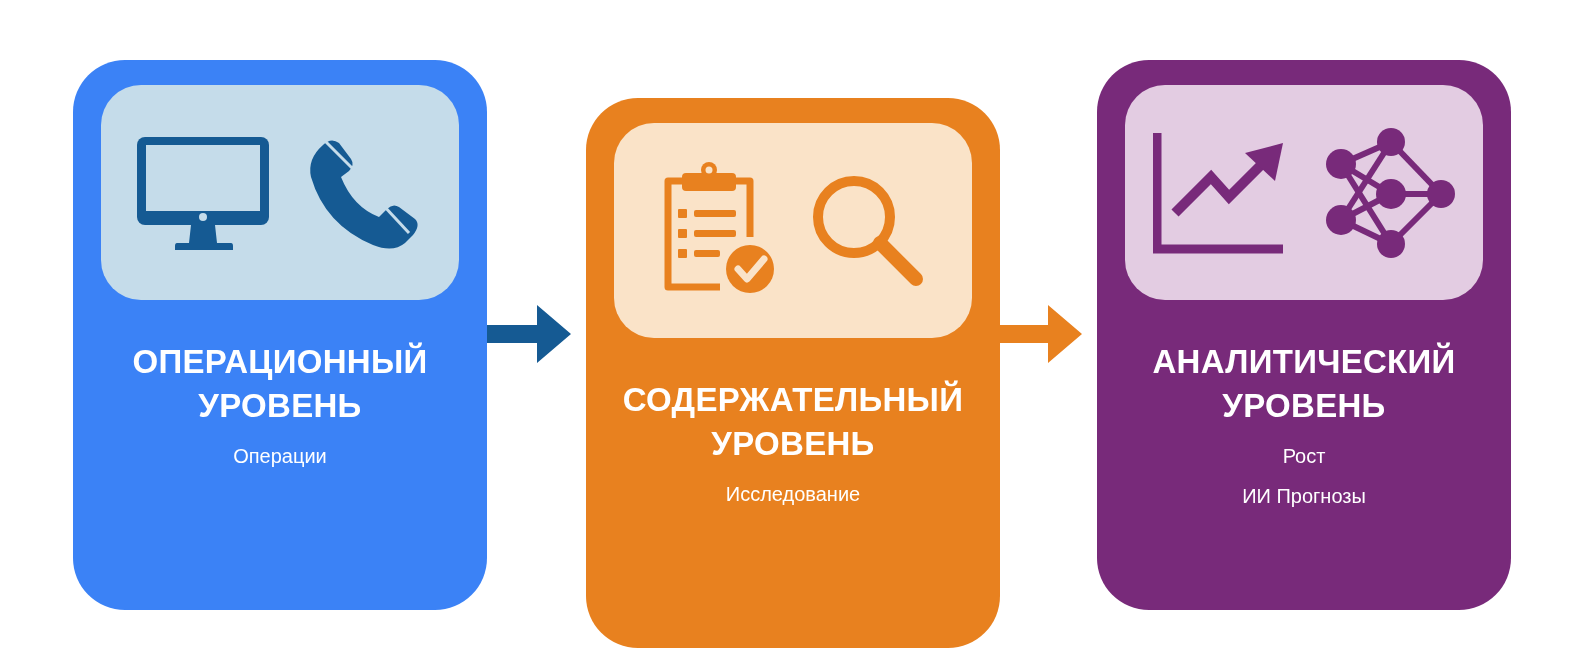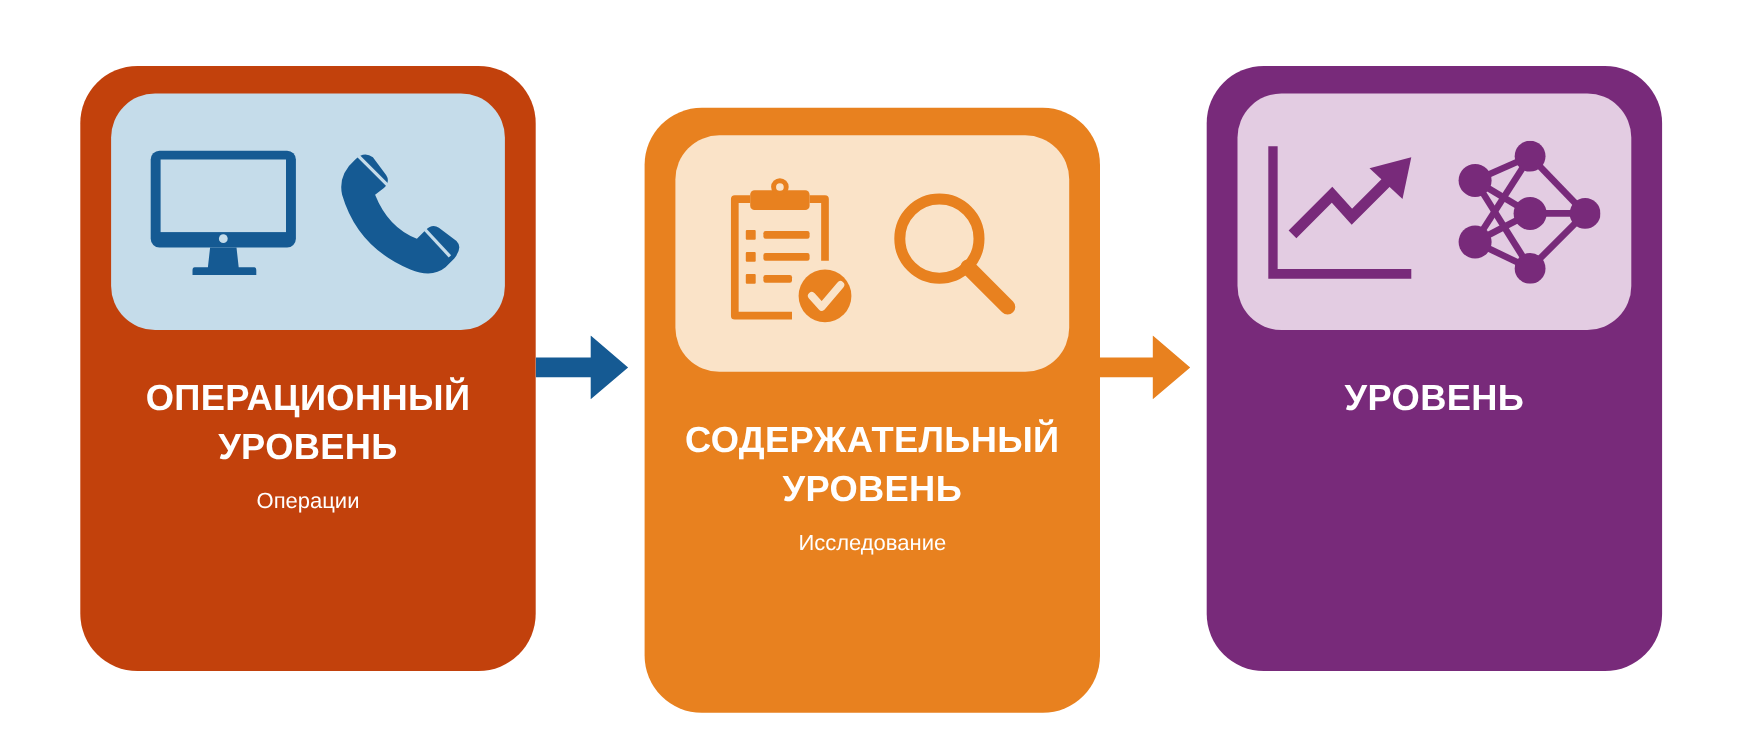--- a/index.html
+++ b/index.html
@@ -20,21 +20,21 @@
     position: absolute; left: 0; right: 0; top: 280px;
     text-align: center; color: #ffffff; font-weight: 700; font-size: 33px;
     line-height: 44px; letter-spacing: 0.3px;
   }
   .card .sub {
     position: absolute; left: 0; right: 0; top: 376px;
     text-align: center; color: #ffffff; font-weight: 400; font-size: 20px; line-height: 40px;
   }
   .card .title span, .card .sub span { display: block; }
 
-  .c-blue { left: 73px; background: #c2410c; }
+  .c-blue { left: 73px; background: #3b82f6; }
   .c-blue .panel { background: #C5DCEA; }
   .c-orange { left: 586px; background: #E8811F; margin-top: 38px; }
   .c-orange .panel { background: #FAE3C8; }
   .c-purple { left: 1097px; background: #782A7A; }
   .c-purple .panel { background: #E3CCE2; }
 
   .arrow { position: absolute; top: 305px; }
 </style>
 </head>
 <body>
@@ -133,15 +133,20 @@
         <circle cx="22" cy="36" r="15"></circle>
         <circle cx="22" cy="92" r="15"></circle>
         <circle cx="72" cy="14" r="14"></circle>
         <circle cx="72" cy="66" r="15"></circle>
         <circle cx="72" cy="116" r="14"></circle>
         <circle cx="122" cy="66" r="14"></circle>
       </g>
     </svg>
   </div>
   <div class="title">
+    <span>АНАЛИТИЧЕСКИЙ</span>
     <span>УРОВЕНЬ</span>
+  </div>
+  <div class="sub">
+    <span>Рост</span>
+    <span>ИИ Прогнозы</span>
   </div>
 </div>
 
 </body></html>

